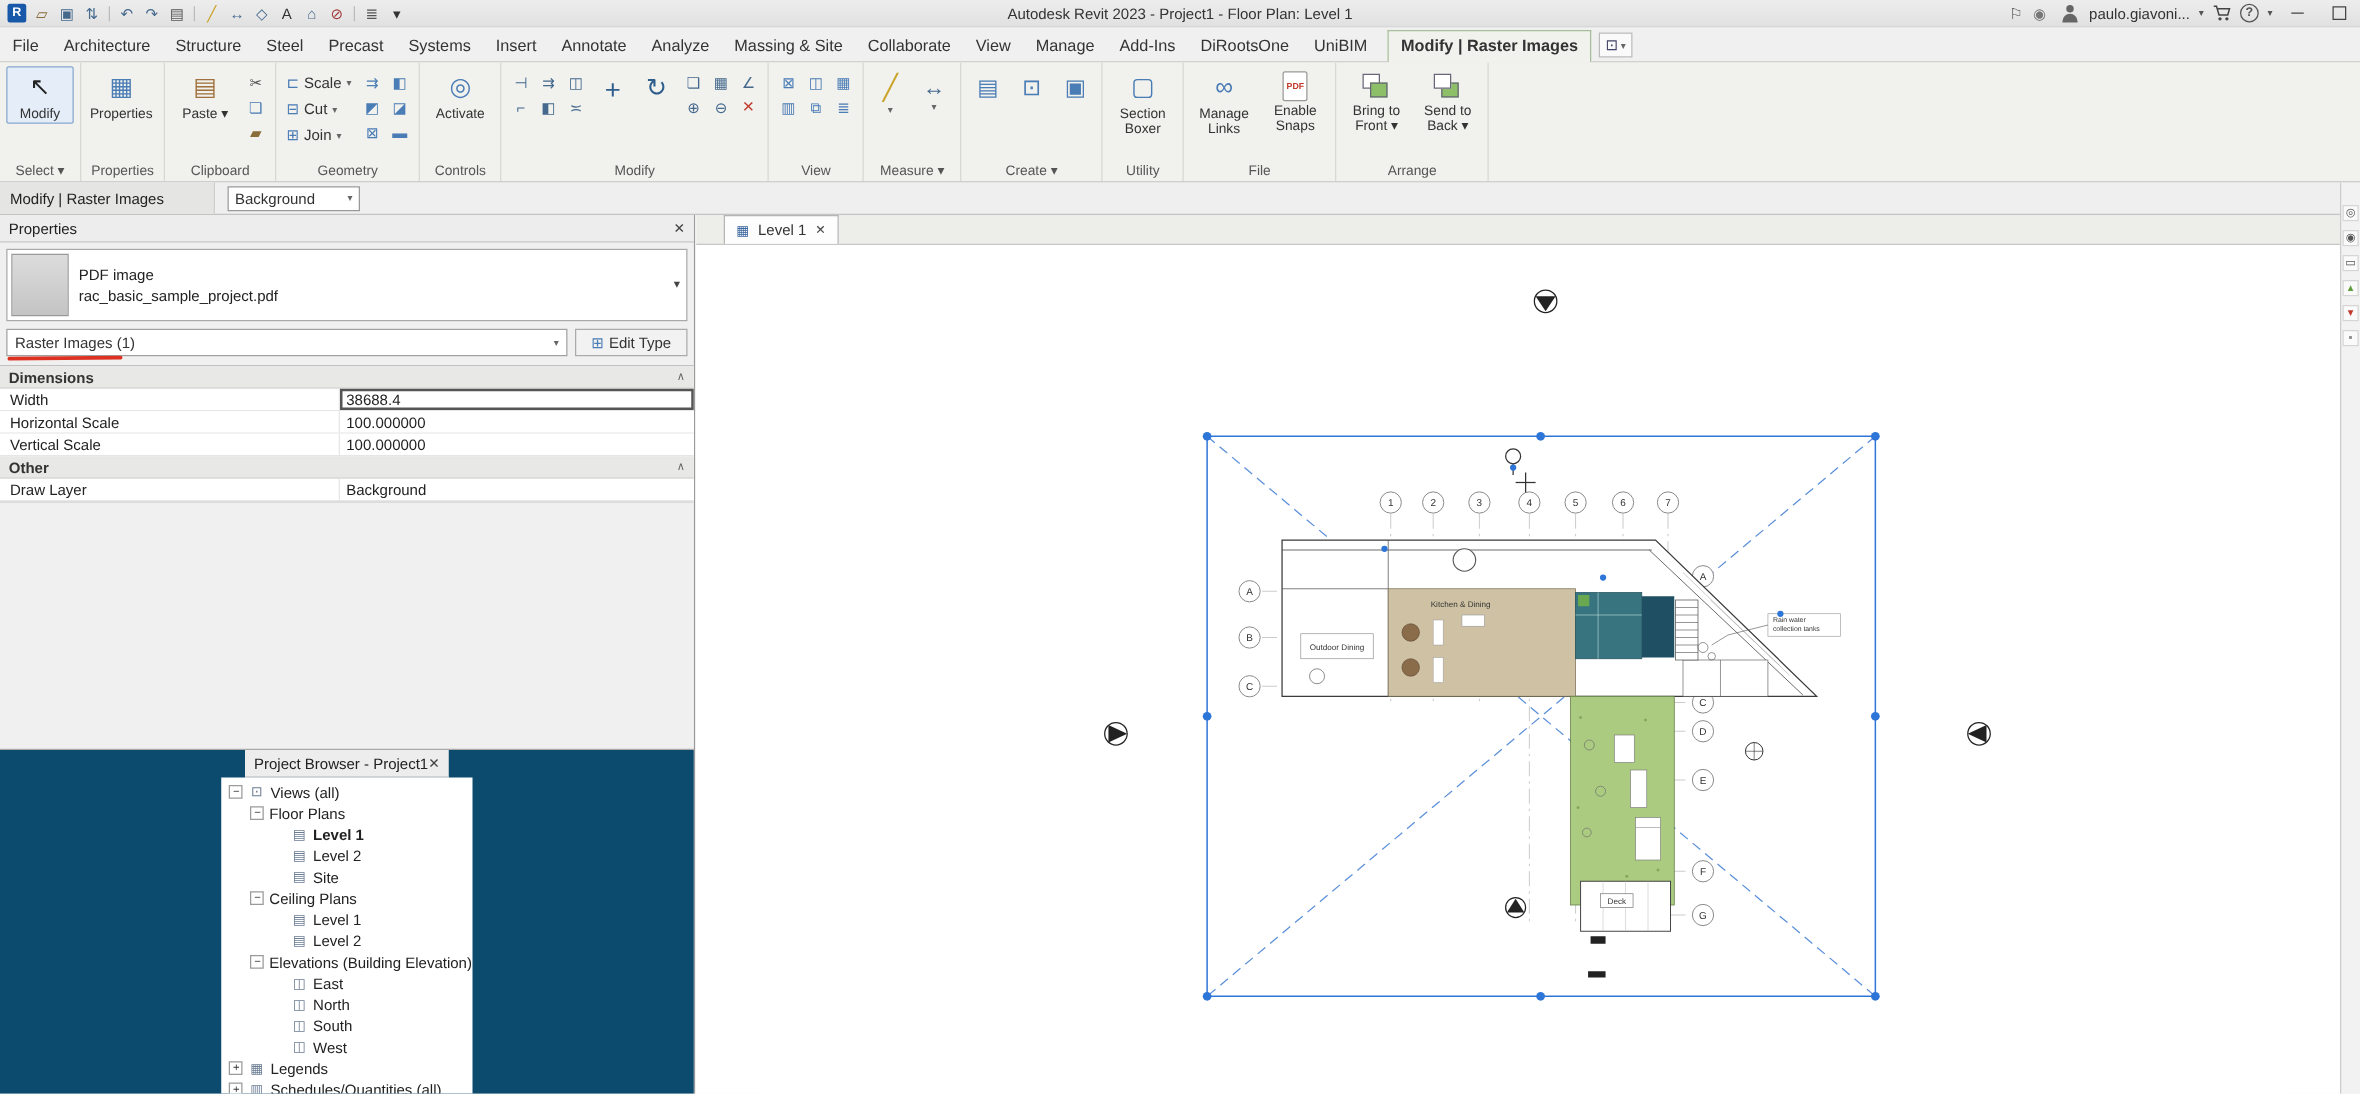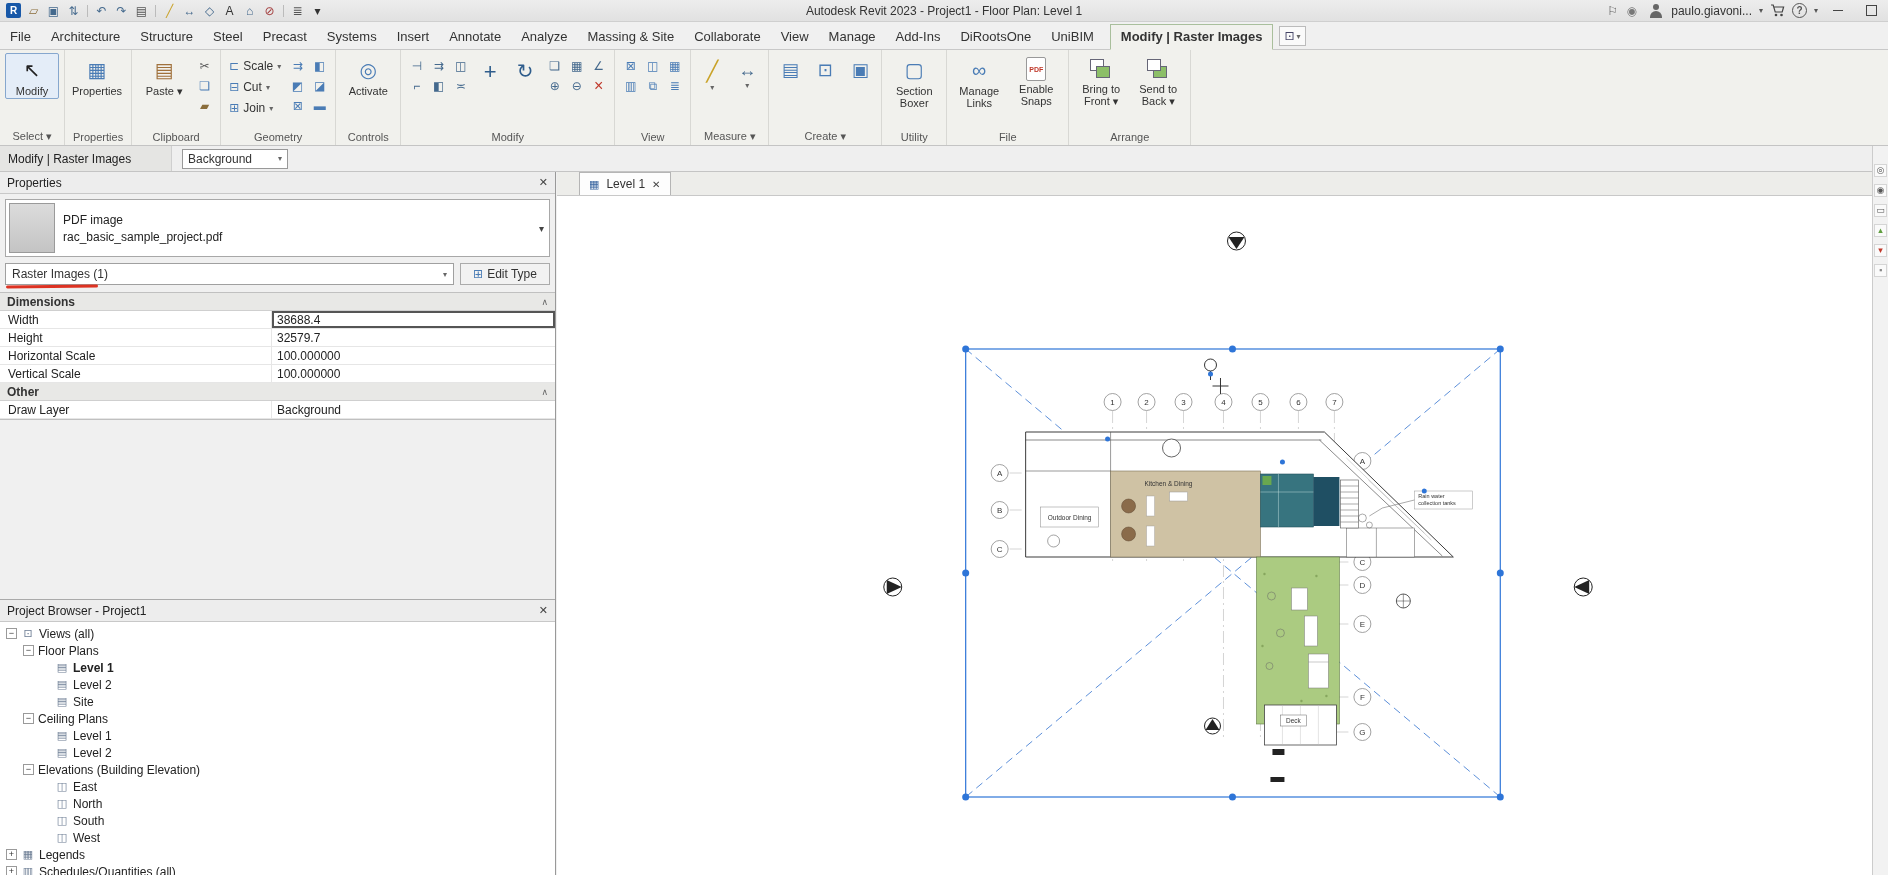--- a/index.html
+++ b/index.html
@@ -79,21 +79,21 @@
   .phead{background:#E8E8E6;font-weight:bold;border-bottom:1px solid #CFCFCF;align-items:center;justify-content:space-between;padding:0 7px;}
   .collapse{font-weight:normal;color:#666;font-size:9px;}
   .plabel{width:272px;padding-left:8px;display:flex;align-items:center;border-right:1px solid #E6E6E6;color:#222;}
   .pvalue{flex:1;display:flex;align-items:center;padding-left:5px;color:#222;}
   .pvalue.sel{outline:2px solid #555;outline-offset:-2px;}
   .cb{width:13px;height:13px;border:1px solid #888;background:#fff;font-size:10px;line-height:11px;text-align:center;color:#fff;display:inline-block;}
   .cb.on{background:#2F7BD9;border-color:#2F7BD9;}
   .pal-footer{margin-top:auto;display:flex;align-items:flex-end;justify-content:space-between;padding:4px 8px 8px 8px;}
   .help-link{color:#1A66C9;text-decoration:underline;font-size:12px;cursor:pointer;}
   .apply-btn{width:86px;height:22px;background:#F0F0F0;border:1px solid #B5B5B5;color:#8A8A8A;font-size:12px;display:flex;align-items:center;justify-content:center;}
-  #project-browser{flex:1;display:flex;flex-direction:column;background:#0c4a6e;overflow:hidden;}
+  #project-browser{flex:1;display:flex;flex-direction:column;background:#0c4a6e;overflow:hidden;align-items:center;}
   .pb-tree{flex:1;background:#fff;overflow:hidden;padding-top:3px;}
   .titem{display:flex;align-items:center;height:17px;font-size:12px;white-space:nowrap;color:#222;}
   .titem.bold{font-weight:bold;}
   .tw{width:11px;height:11px;border:1px solid #9A9A9A;background:#fff;font-size:9px;line-height:9px;text-align:center;color:#333;margin-right:4px;flex:none;}
   .tspacer{width:15px;flex:none;display:inline-block;}
   .ticon{width:14px;margin-right:4px;color:#6B7C93;font-size:11px;flex:none;text-align:center;}
 
   
   #drawing-area{position:absolute;left:557px;top:172px;right:16px;bottom:0;display:flex;flex-direction:column;background:#fff;}
   #view-tabs{height:24px;flex:none;background:#EDEDEA;display:flex;align-items:flex-end;border-bottom:1px solid #C8C8C8;}
@@ -515,24 +515,20 @@
         </div>
       </div>
       <div class="ptable">
           <div class="prow phead">
             <span>Dimensions</span>
             <span class="collapse">∧</span>
           </div>
           <div class="prow">
             <div class="plabel">Width</div>
             <div class="pvalue sel">38688.4</div>
-          </div>
-          <div class="prow">
-            <div class="plabel">Height</div>
-            <div class="pvalue">32579.7</div>
           </div>
           <div class="prow">
             <div class="plabel">Horizontal Scale</div>
             <div class="pvalue">100.000000</div>
           </div>
           <div class="prow">
             <div class="plabel">Vertical Scale</div>
             <div class="pvalue">100.000000</div>
           </div>
           <div class="prow phead">

